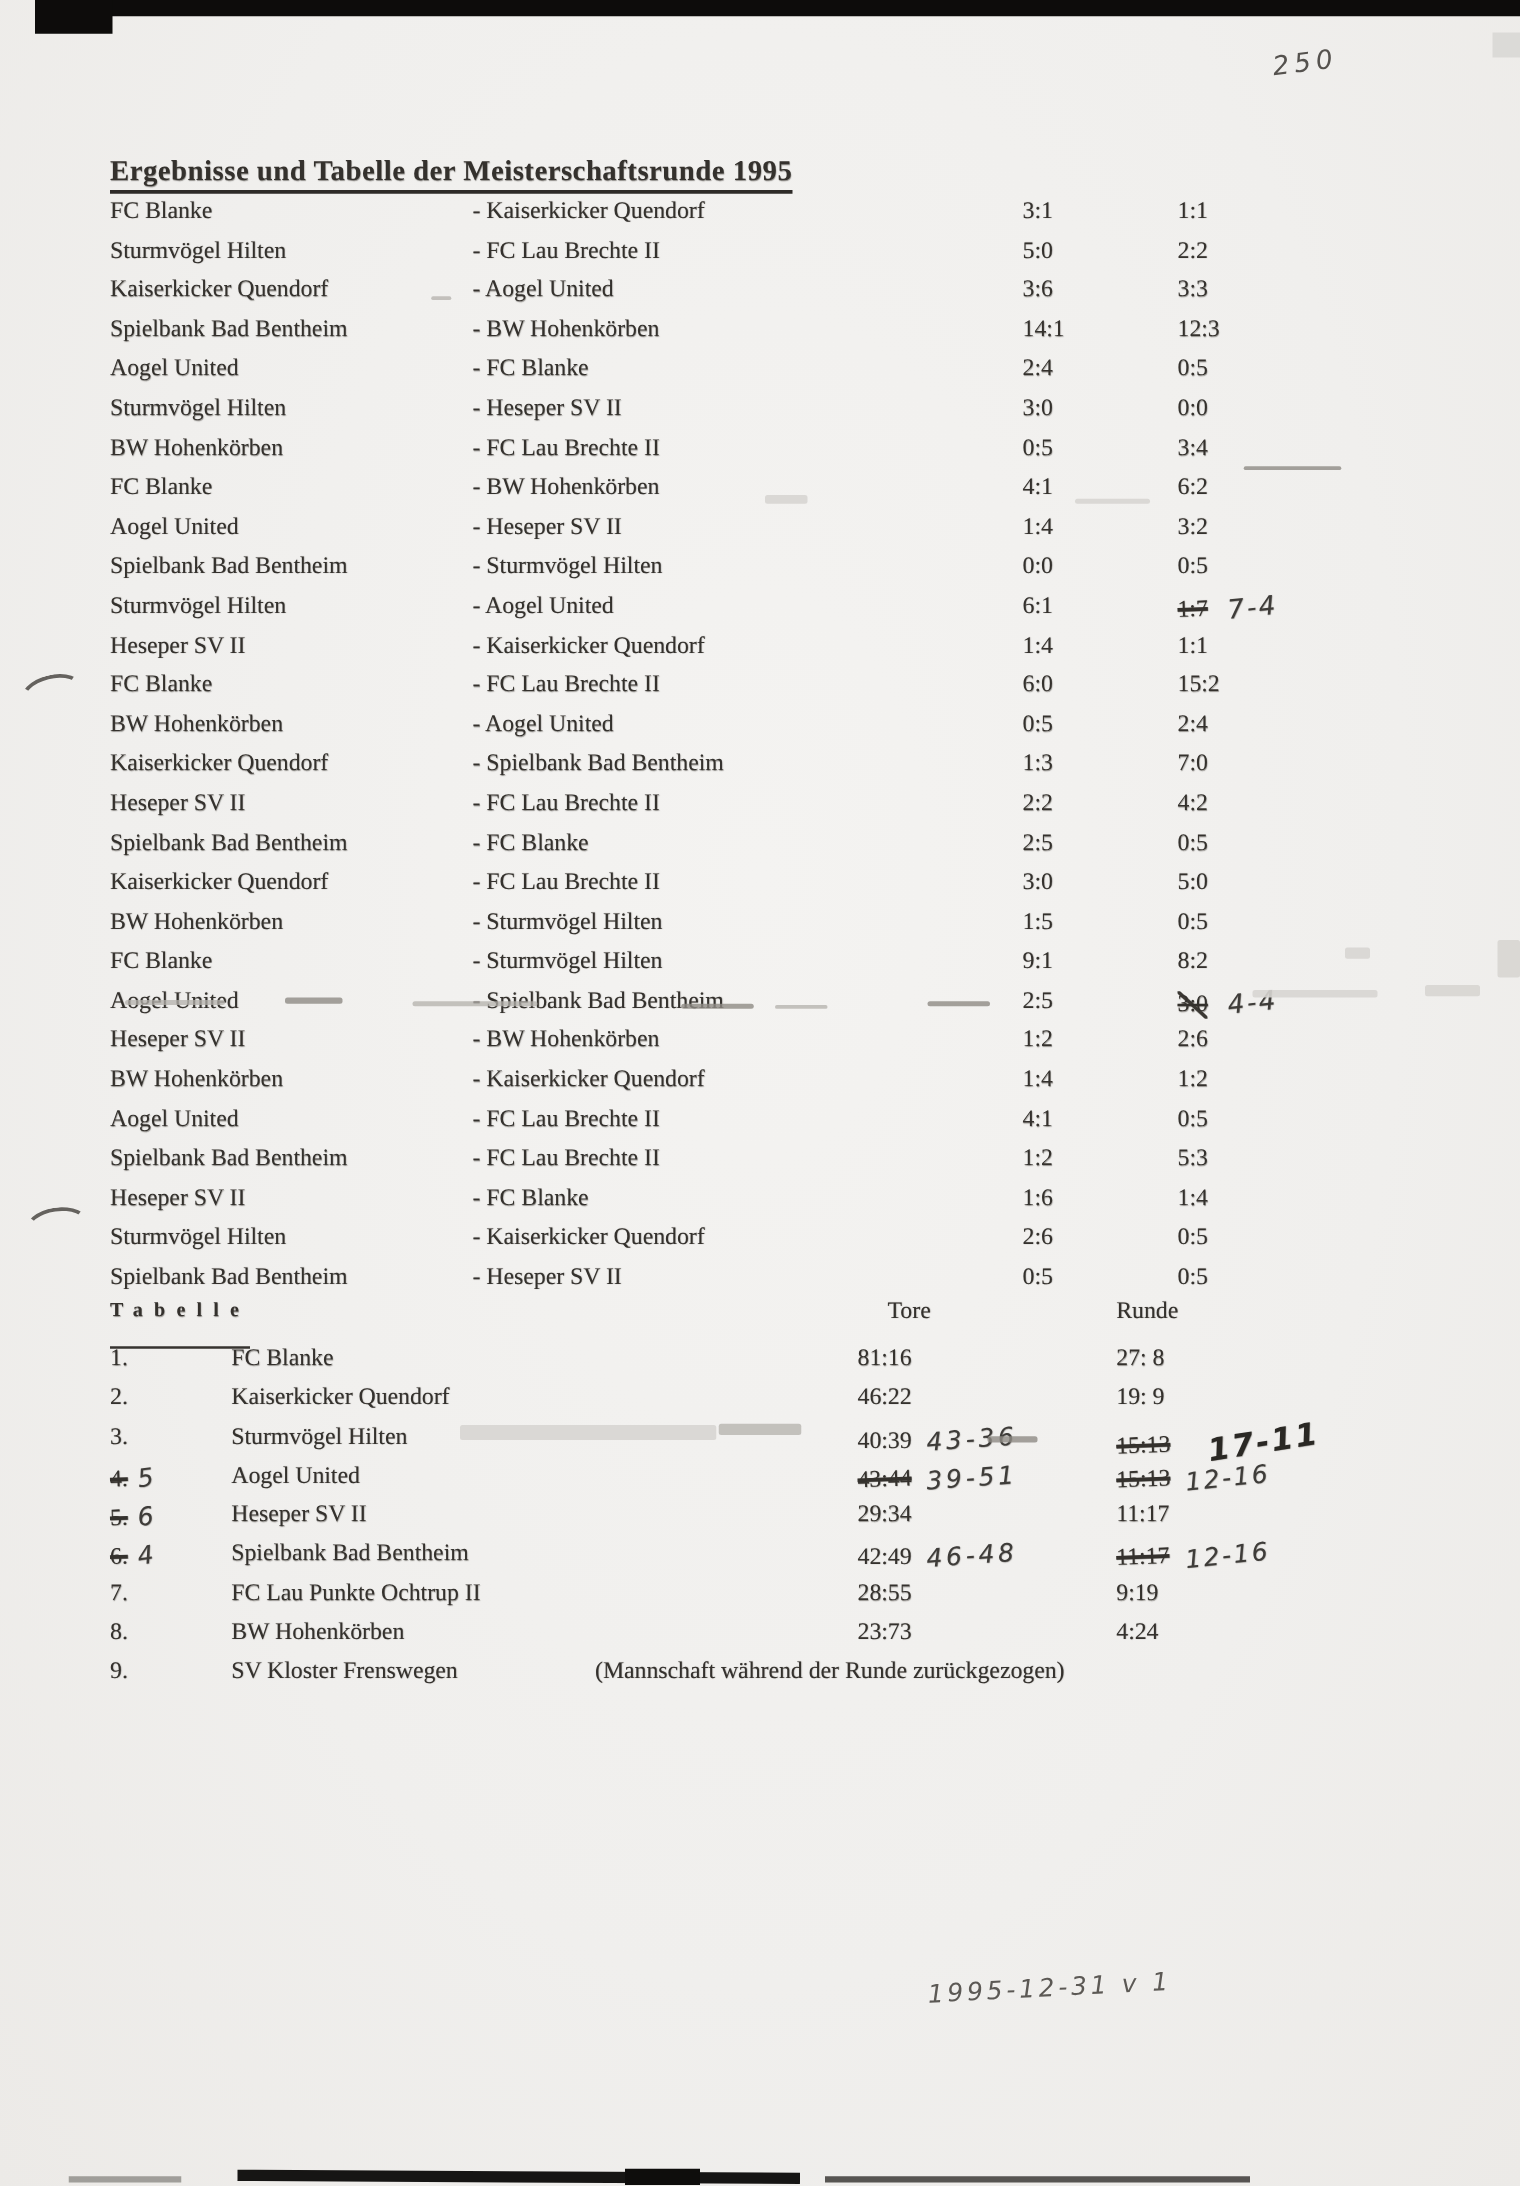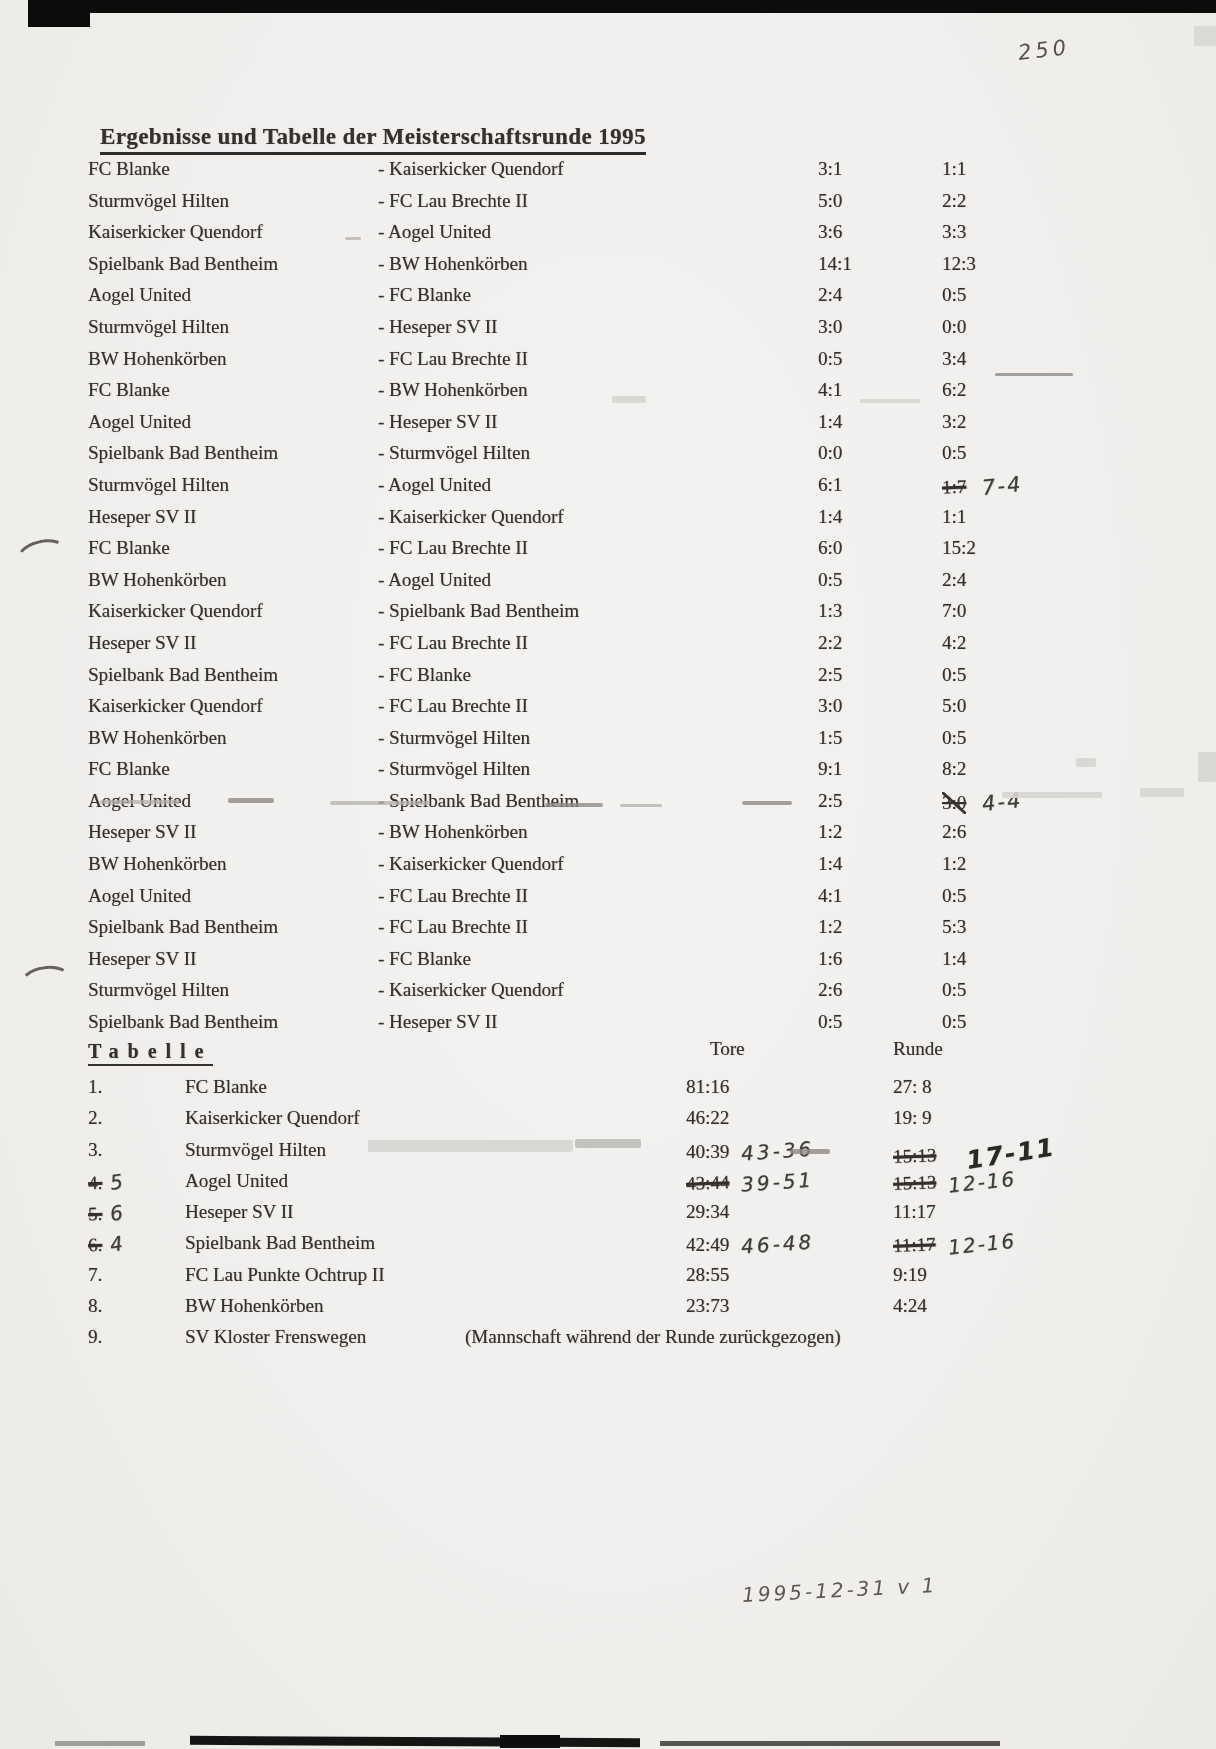--- a/index.html
+++ b/index.html
@@ -9,21 +9,21 @@
     background:
       radial-gradient(ellipse at 50% 40%, #f4f3f1 0%, #f0efed 60%, #eceae7 100%);
     overflow:hidden;
     font-family:"Liberation Serif", serif;
     color:#34312d;
   }
   .ink{ text-shadow:0.4px 0.4px 0.8px rgba(70,65,60,.55); }
 
   
   .title{
-    position:absolute;left:100px;top:124px;
+    position:absolute;left:88px;top:124px;
     font-size:23px;font-weight:700;letter-spacing:.4px;
     border-bottom:3px solid #2e2b28;padding-bottom:2px;
   }
 
   
   .matches{ position:absolute;left:0;top:158px;width:100%; }
   .match-row{ position:relative;height:31.6px;font-size:19px; }
   .match-row .home{ position:absolute;left:88px;white-space:nowrap; }
   .match-row .away{ position:absolute;left:378px;white-space:nowrap; }
   .match-row .s1{ position:absolute;left:818px;white-space:nowrap; }
@@ -36,35 +36,35 @@
   }
   .hand{
     font-family:"DejaVu Sans", sans-serif;font-style:italic;
     display:inline-block;color:#3e3c39;
   }
   .hand-score{ font-size:21px;margin-left:16px;transform:rotate(-6deg);letter-spacing:2px; }
 
   
   .standings-title{
     position:absolute;left:88px;top:1040px;
-    font-size:20px;font-weight:700;letter-spacing:9px;
-    border-bottom:2.5px solid #36332f;padding-bottom:1px;
+    font-size:16px;font-weight:700;letter-spacing:9px;
+    border-bottom:2.5px solid #36332f;padding-bottom:19px;
   }
   .col-head{ position:absolute;top:1038px;font-size:19px;white-space:nowrap; }
   .col-head.tore{ left:710px; }
   .col-head.punkte{ left:893px; }
 
   .standings{ position:absolute;left:0;top:1076px;width:100%; }
   .standing-row{ position:relative;height:31.3px;font-size:19px; }
   .standing-row .rank{ position:absolute;left:88px;white-space:nowrap; }
   .standing-row .rank .hand-rank{ font-size:20px;margin-left:8px;transform:rotate(-8deg);letter-spacing:0; }
   .standing-row .team{ position:absolute;left:185px;white-space:nowrap; }
   .standing-row .tore{ position:absolute;left:686px;white-space:nowrap; }
   .standing-row .punkte{ position:absolute;left:893px;white-space:nowrap; }
-  .standing-row .note{ position:absolute;left:465px;white-space:nowrap; }
+  .standing-row .note{ position:absolute;left:476px;white-space:nowrap; }
   .hand-tore{ font-size:20px;margin-left:12px;transform:rotate(-4deg);letter-spacing:3px; }
   .hand-punkte{ font-size:20px;margin-left:12px;transform:rotate(-6deg);letter-spacing:2px; }
   .hand-punkte-bold{ font-size:25px;font-weight:700;margin-left:18px;transform:rotate(-9deg);letter-spacing:2px;color:#2a2824; }
 
   
   .hw-top-right{
     position:absolute;left:1018px;top:38px;
     font-family:"DejaVu Sans", sans-serif;font-style:italic;
     font-size:21px;color:#55524e;transform:rotate(-7deg);letter-spacing:4px;
   }

